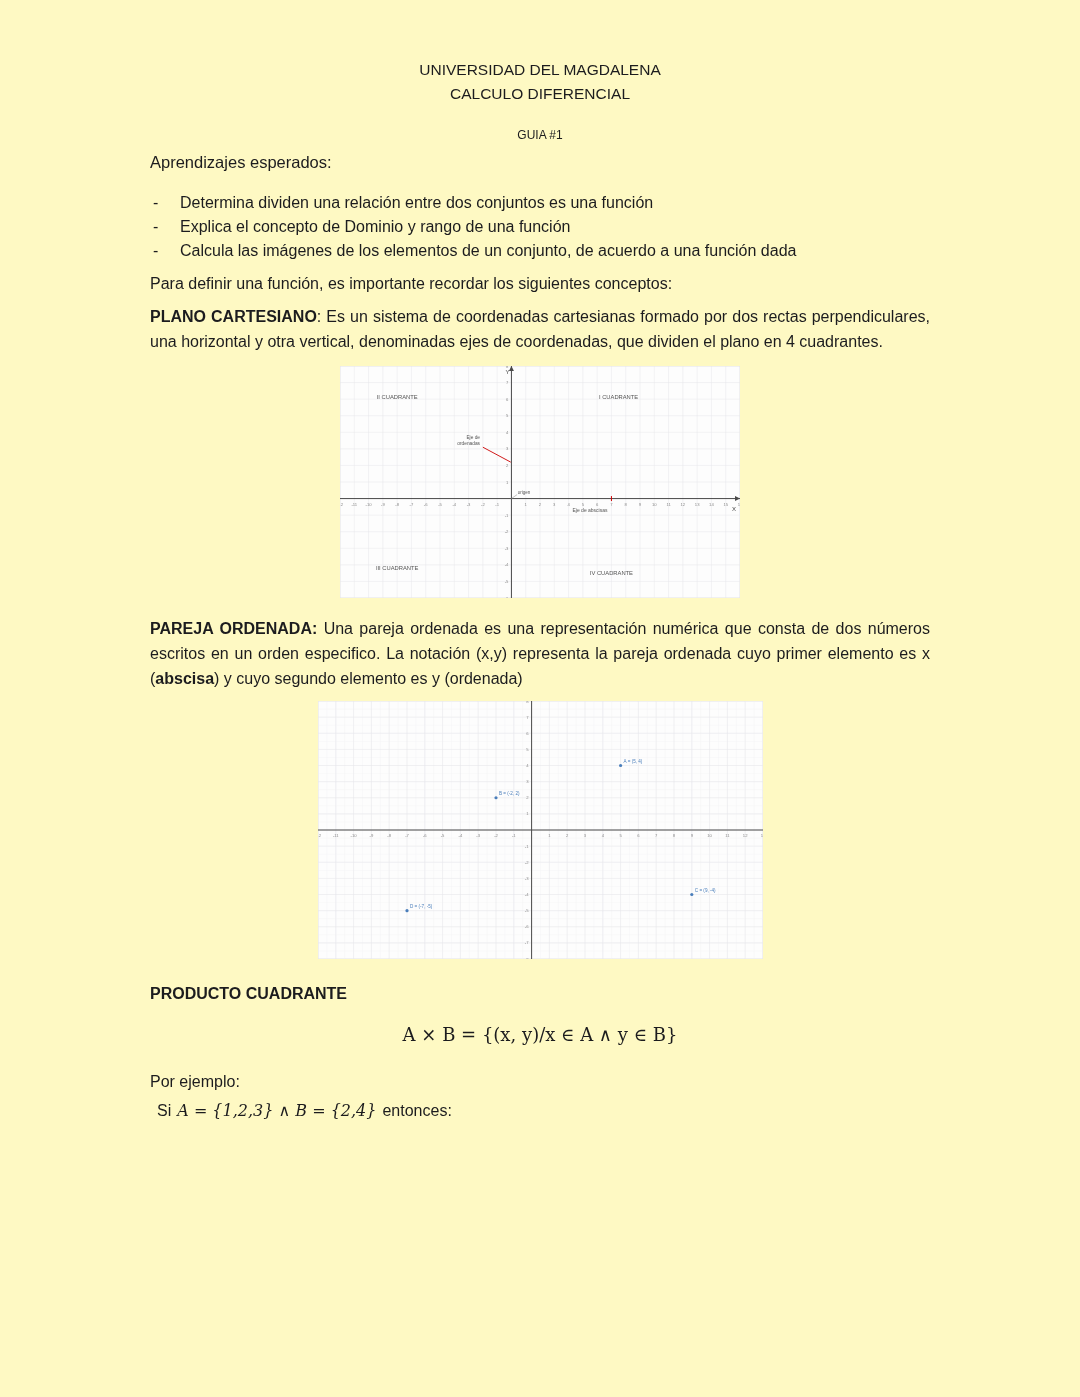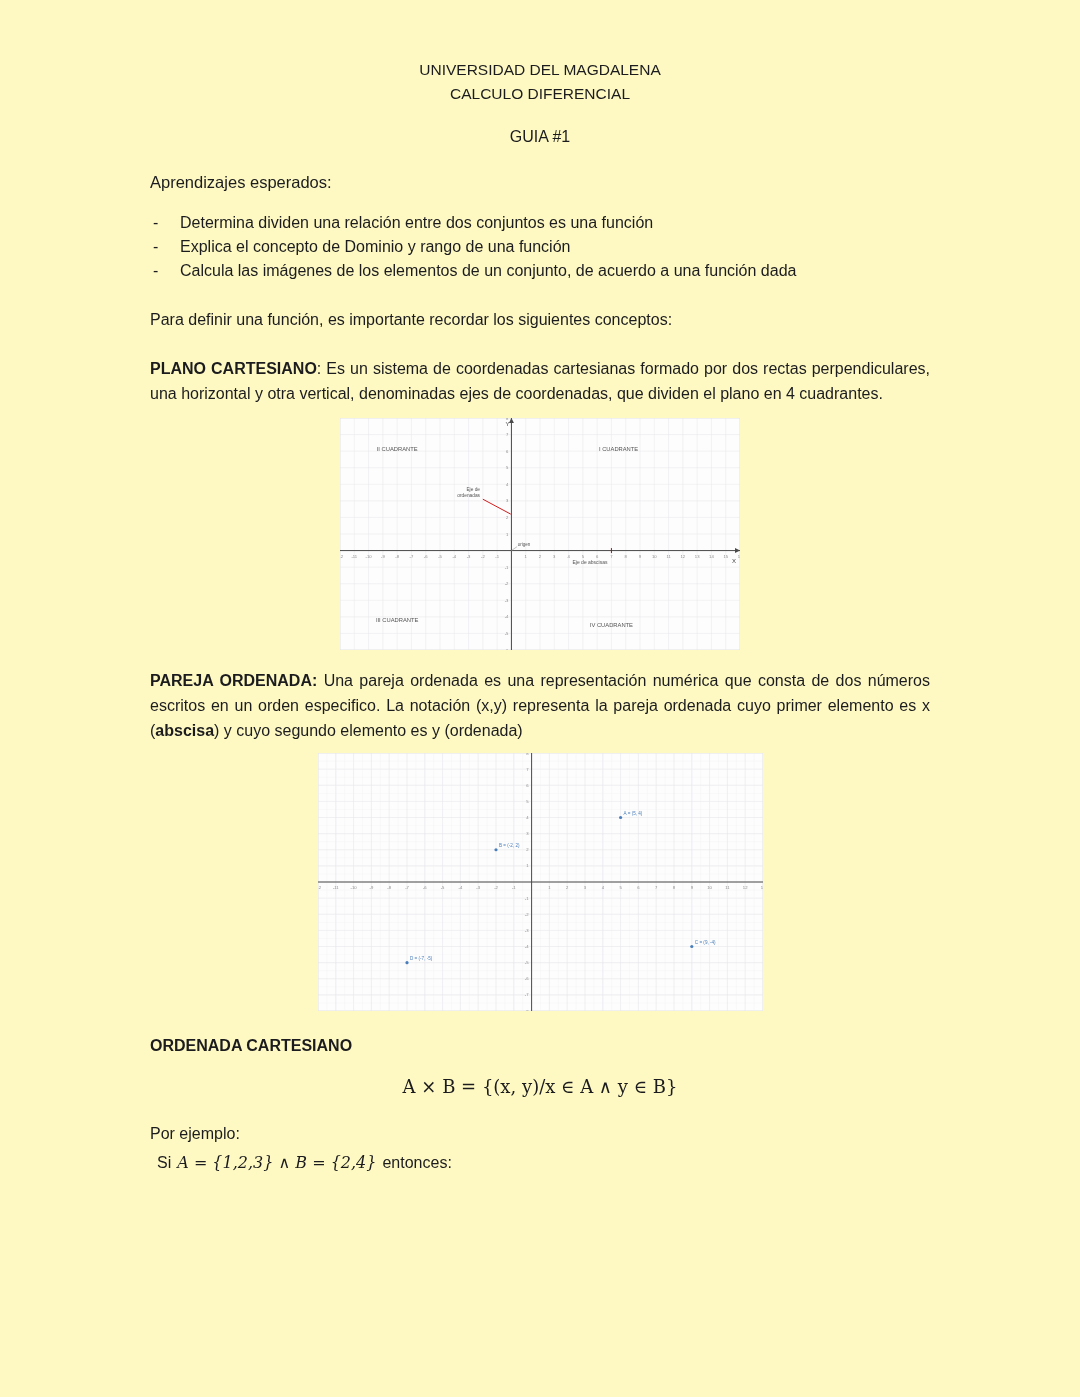--- a/index.html
+++ b/index.html
@@ -8,23 +8,23 @@
     width:1080px; height:1397px;
     margin:0 auto;
     background:#fef9c3;
     font-family:"Liberation Sans", sans-serif;
     color:#1c1c1e;
     box-sizing:border-box;
     padding:58px 150px 0 150px;
     overflow:hidden;
   }
   .doc-header { text-align:center; font-size:15.5px; line-height:24px; }
-  .guide-title { text-align:center; font-size:16px; margin-top:22px; }
+  .guide-title { text-align:center; font-size:12px; margin-top:22px; }
   p { margin:0; font-size:16px; line-height:25px; }
-  .mt { margin-top:24px; }
+  .mt { margin-top:8px; }
   .heading { font-size:16.5px; }
   .bullets { margin-top:16px; }
   .bullet-row { display:flex; font-size:16px; line-height:24px; }
   .bullet-dash { width:30px; flex:0 0 30px; padding-left:3px; box-sizing:border-box; }
   .bullet-text { flex:1; }
   .just { text-align:justify; }
   b, .bold { font-weight:bold; }
   .figure { display:flex; justify-content:center; margin:12px 0 18px 0; }
   .figure svg { display:block; }
   .fig2 { margin:10px 0 22px 0; }
@@ -363,21 +363,21 @@
         <text x="305.6" y="61.5" font-size="4.6" fill="#4a7ebb" font-family="Liberation Sans, sans-serif">A = (5, 4)</text>
         <circle cx="178" cy="96.75" r="1.6" fill="#4a7ebb"></circle>
         <text x="181" y="93.75" font-size="4.6" fill="#4a7ebb" font-family="Liberation Sans, sans-serif">B = (-2, 2)</text>
         <circle cx="89" cy="209.625" r="1.6" fill="#4a7ebb"></circle>
         <text x="92" y="206.625" font-size="4.6" fill="#4a7ebb" font-family="Liberation Sans, sans-serif">D = (-7, -5)</text>
         <circle cx="373.8" cy="193.5" r="1.6" fill="#4a7ebb"></circle>
         <text x="376.8" y="190.5" font-size="4.6" fill="#4a7ebb" font-family="Liberation Sans, sans-serif">C = (9, -4)</text>
       </svg>
     </div>
 
-  <p class="section-title">ORDENADA CARTESIANO</p>
+  <p class="section-title">PRODUCTO CUADRANTE</p>
 
 
   <p class="formula">A × B = {(x, y)/x ∈ A ∧ y ∈ B}</p>
 
   <p class="por-ejemplo">Por ejemplo:</p>
 
   <p class="ejemplo-line"><span>Si</span><span class="math">A = {1,2,3} ∧ B = {2,4}</span><span>entonces:</span></p>
 
 </div>
 

